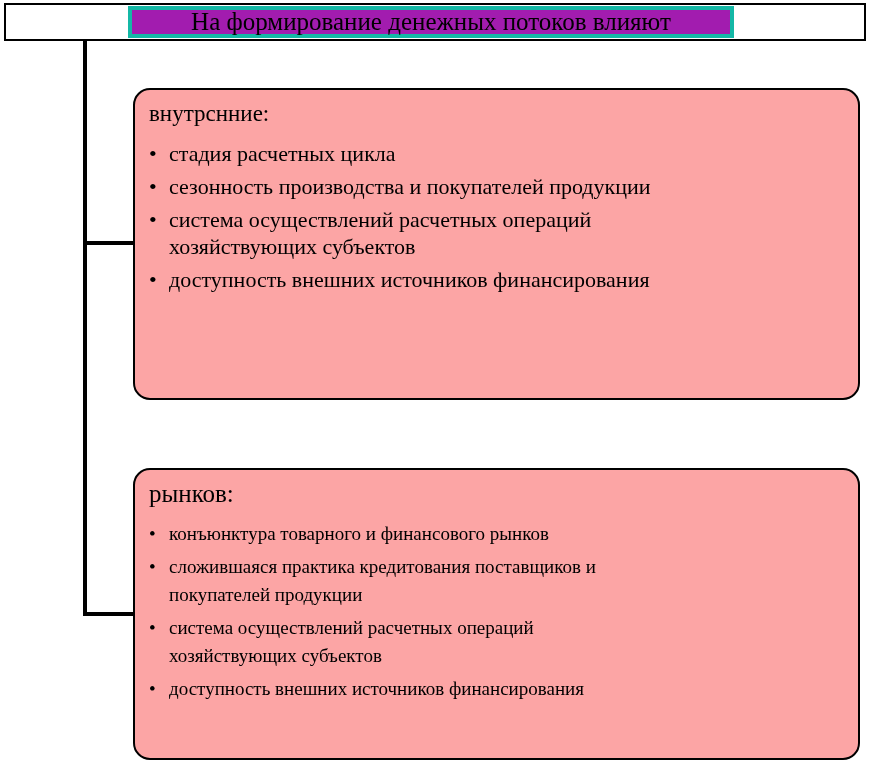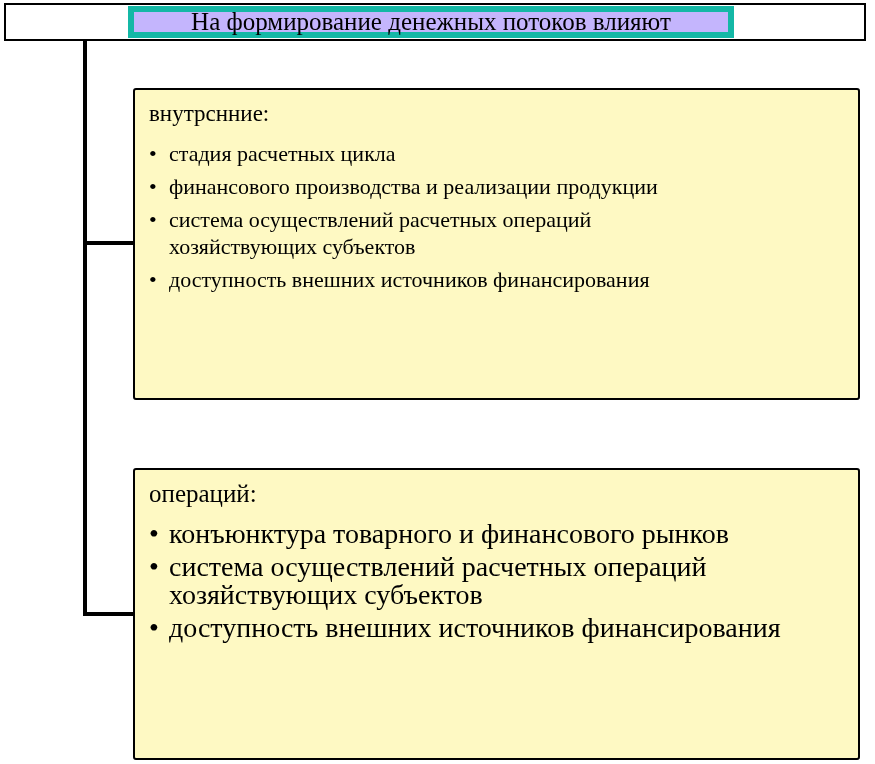--- a/index.html
+++ b/index.html
@@ -17,23 +17,23 @@
     left: 4px; top: 3px;
     width: 862px; height: 38px;
     border: 2px solid #000;
     box-sizing: border-box;
     background: #fff;
   }
   .title-box {
     position: absolute;
     left: 128px; top: 6px;
     width: 606px; height: 32px;
-    border: 6px solid #14b8a6;
+    border: 4px solid #14b8a6;
     box-sizing: border-box;
-    background: #c4b5fd;
+    background: #a21caf;
     display: flex;
     align-items: center;
     justify-content: center;
     font-size: 25px;
     white-space: nowrap;
   }
   .vline {
     position: absolute;
     left: 83px; top: 39px;
     width: 4px; height: 577px;
@@ -45,23 +45,23 @@
     width: 52px; height: 4px;
     background: #000;
   }
   .hline-internal { top: 241px; }
   .hline-external { top: 612px; }
   .group {
     position: absolute;
     left: 133px;
     width: 727px;
     border: 2px solid #000;
-    border-radius: 3px;
+    border-radius: 17px;
     box-sizing: border-box;
-    background: #fef9c3;
+    background: #fca5a5;
     padding: 10px 18px 10px 14px;
   }
   .group-internal { top: 88px;  height: 312px; }
   .group-external { top: 468px; height: 292px; }
   .group-header {
     font-size: 23px;
     line-height: 28px;
     margin: 0 0 12px 0;
   }
   .group-external .group-header { font-size: 25px; }
@@ -78,21 +78,21 @@
     line-height: 27px;
     margin-bottom: 6px;
   }
   .group li::before {
     content: "\2022";
     position: absolute;
     left: 0;
     top: 0;
   }
   .group-external li {
-    font-size: 28px;
+    font-size: 19px;
     line-height: 28px;
     margin-bottom: 5px;
   }
 </style>
 </head>
 <body>
 
 <div class="canvas">
 
   <div class="top-frame"></div>
@@ -102,30 +102,32 @@
   </div>
 
   <div class="vline"></div>
   <div class="hline hline-internal"></div>
   <div class="hline hline-external"></div>
 
   <div class="group group-internal">
     <div class="group-header">внутрснние:</div>
     <ul>
       <li>стадия расчетных цикла</li>
-      <li>финансового производства и реализации продукции</li>
+      <li>сезонность производства и покупателей продукции</li>
       <li>система осуществлений расчетных операций
 хозяйствующих субъектов</li>
       <li>доступность внешних источников финансирования</li>
     </ul>
   </div>
 
   <div class="group group-external">
-    <div class="group-header">операций:</div>
+    <div class="group-header">рынков:</div>
     <ul>
       <li>конъюнктура товарного и финансового рынков</li>
+      <li>сложившаяся практика кредитования поставщиков и
+покупателей продукции</li>
       <li>система осуществлений расчетных операций
 хозяйствующих субъектов</li>
       <li>доступность внешних источников финансирования</li>
     </ul>
   </div>
 
 </div>
 
 </body></html>

